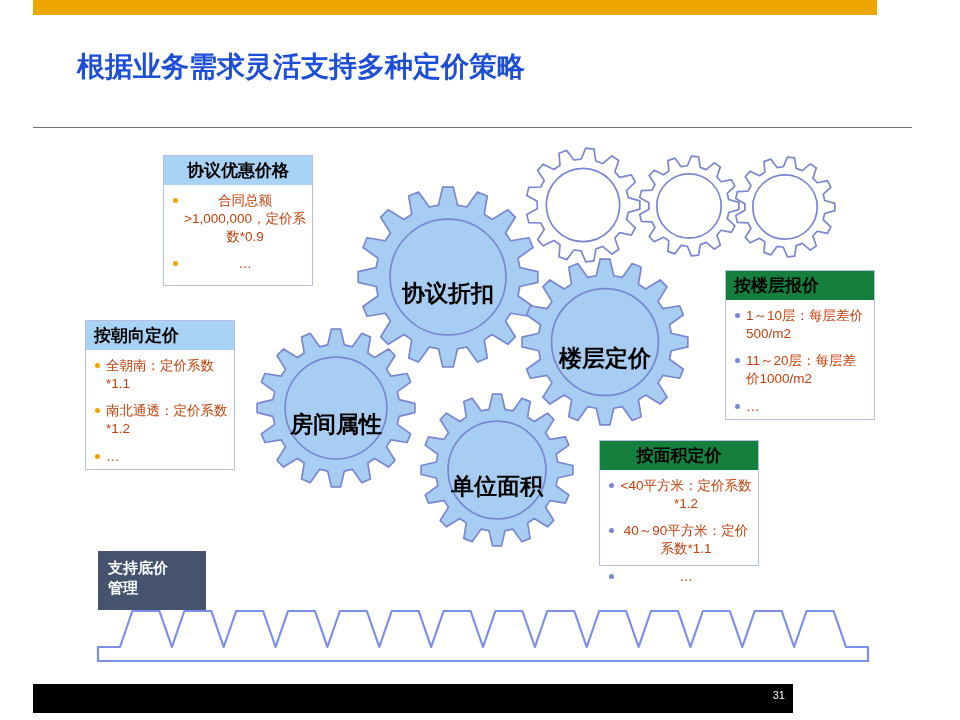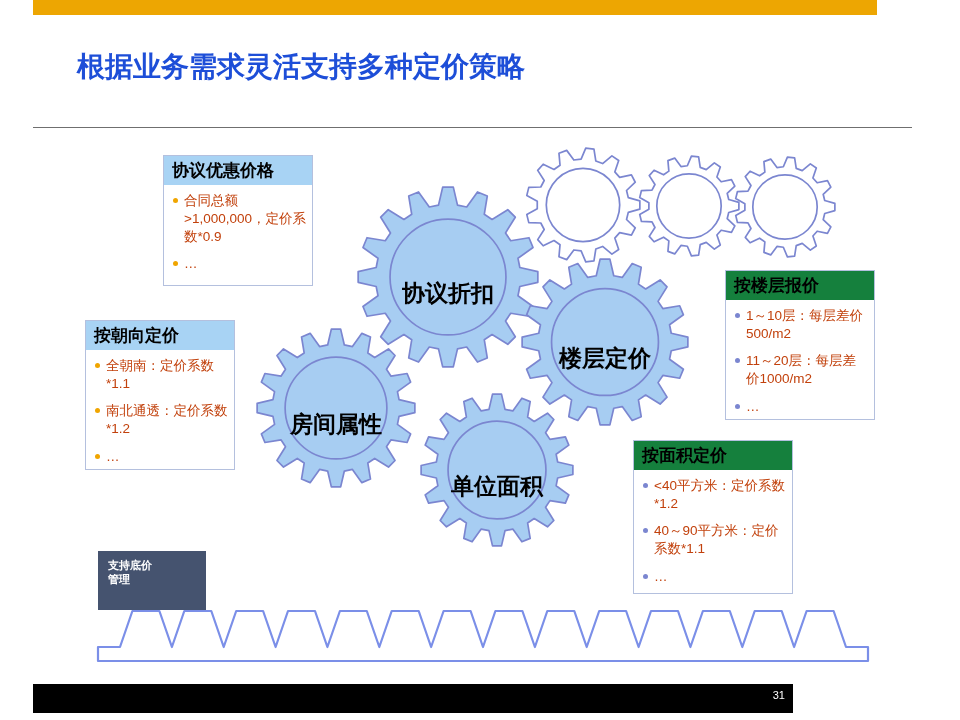--- a/index.html
+++ b/index.html
@@ -111,21 +111,21 @@
 
   
   .rack-label {
     position: absolute;
     left: 98px;
     top: 551px;
     width: 108px;
     height: 59px;
     background: #45536f;
     color: #ffffff;
-    font-size: 11px;
+    font-size: 15px;
     font-weight: bold;
     line-height: 1.3;
     padding: 7px 0 0 10px;
     box-sizing: border-box;
     z-index: 5;
   }
 
   
   .bottom-bar {
     position: absolute;
@@ -172,21 +172,21 @@
     </svg>
 
   <div id="gear-labels">
       <div class="gear-label" style="left: 448px; top: 277px; font-size: 23px;">协议折扣</div>
       <div class="gear-label" style="left: 605px; top: 342px; font-size: 23px;">楼层定价</div>
       <div class="gear-label" style="left: 336px; top: 408px; font-size: 23px;">房间属性</div>
       <div class="gear-label" style="left: 497px; top: 470px; font-size: 23px;">单位面积</div>
     </div>
 
   <div id="callouts">
-      <div class="callout" style="left: 163px; top: 155px; width: 150px; height: 131px;">
+      <div class="callout" style="left: 163px; top: 155px; width: 150px; height: 131px; text-align: center;">
         <div class="callout-head blue">协议优惠价格</div>
         <div class="callout-body">
           <div class="bullet-row">
             <span class="bullet-dot dot-orange"></span>
             <span class="bullet-text">合同总额&gt;1,000,000，定价系数*0.9</span>
           </div>
           <div class="bullet-row">
             <span class="bullet-dot dot-orange"></span>
             <span class="bullet-text">…</span>
           </div>
@@ -219,21 +219,21 @@
           <div class="bullet-row">
             <span class="bullet-dot dot-blue"></span>
             <span class="bullet-text">11～20层：每层差价1000/m2</span>
           </div>
           <div class="bullet-row">
             <span class="bullet-dot dot-blue"></span>
             <span class="bullet-text">…</span>
           </div>
         </div>
       </div>
-      <div class="callout" style="left: 633px; top: 440px; width: 160px; height: 154px;">
+      <div class="callout" style="left: 599px; top: 440px; width: 160px; height: 126px; text-align: center;">
         <div class="callout-head lav">按面积定价</div>
         <div class="callout-body">
           <div class="bullet-row">
             <span class="bullet-dot dot-blue"></span>
             <span class="bullet-text">&lt;40平方米：定价系数*1.2</span>
           </div>
           <div class="bullet-row">
             <span class="bullet-dot dot-blue"></span>
             <span class="bullet-text">40～90平方米：定价系数*1.1</span>
           </div>

